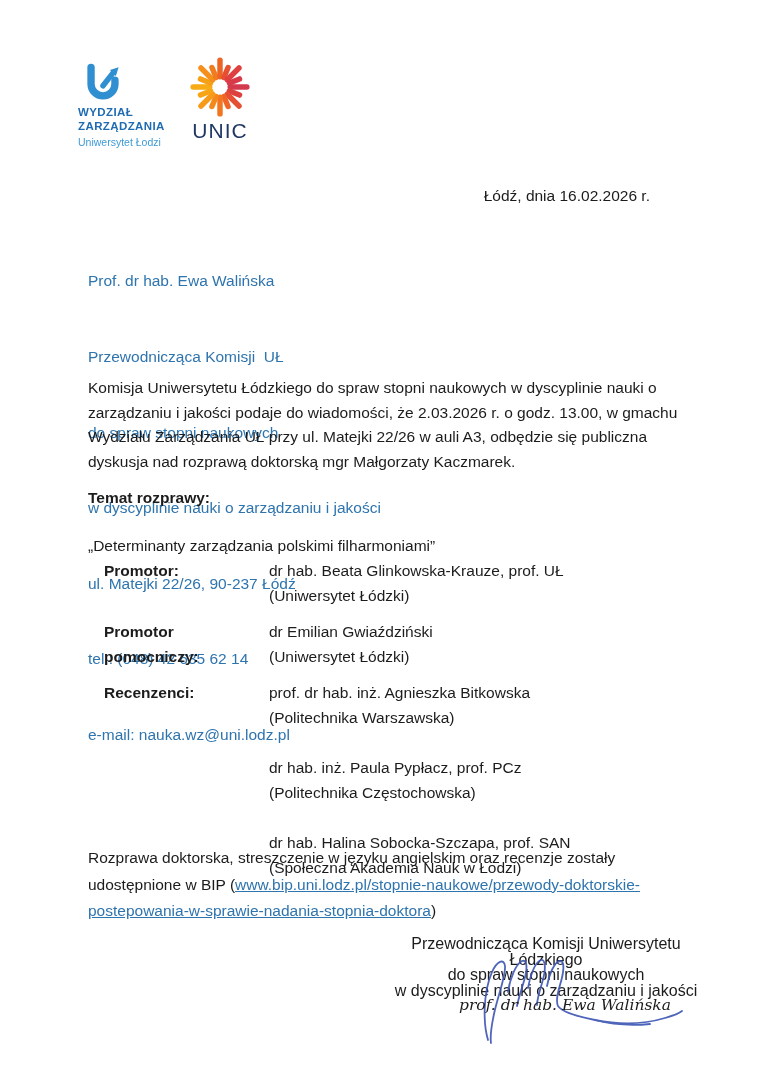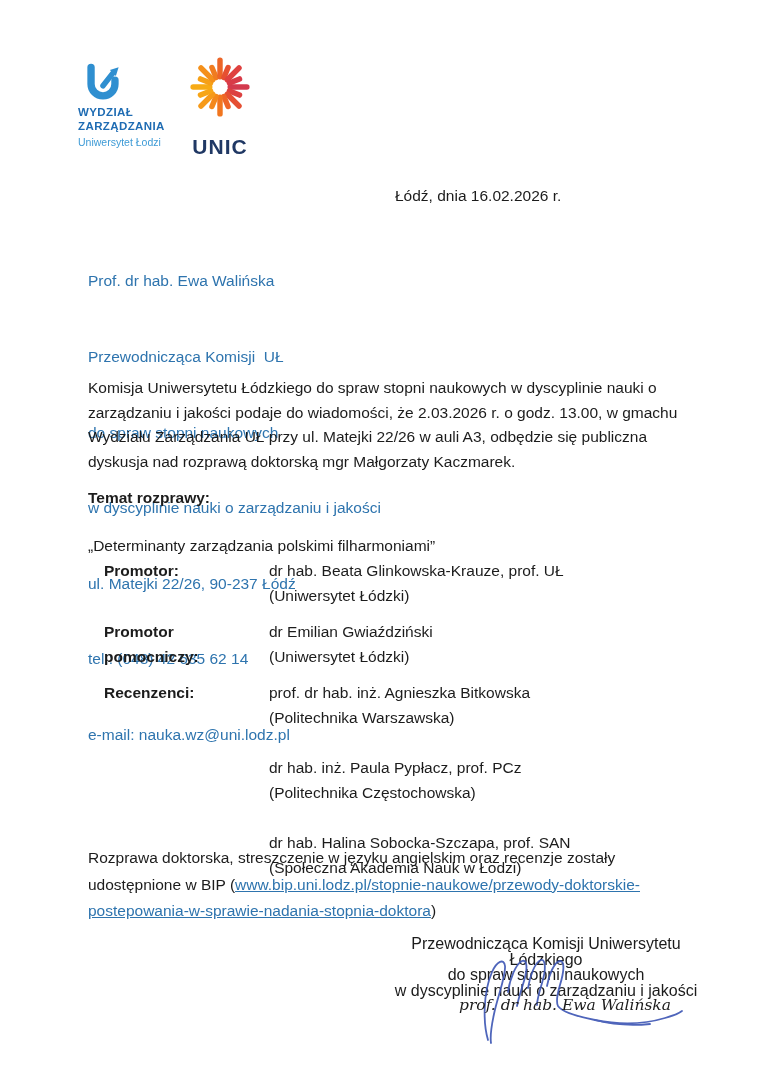--- a/index.html
+++ b/index.html
@@ -17,25 +17,25 @@
   .faculty-logo { left:78px; top:60px; width:120px; }
   .faculty-mark { display:block; width:46px; height:46px; margin-left:2px; }
   .faculty-line1, .faculty-line2 {
     font-weight:bold; font-size:11.5px; letter-spacing:.4px;
     color:#1f6cb3; line-height:13.5px;
   }
   .faculty-line3 { font-size:10.5px; color:#3e9bd6; margin-top:3px; }
   .unic-logo { left:185px; top:55px; width:70px; text-align:center; }
   .unic-mark { display:block; width:64px; height:64px; margin:0 auto; }
   .unic-label {
-    font-weight:bold; font-size:21px; letter-spacing:1px;
-    color:#203864; margin-top:16px;
+    font-weight:normal; font-size:21px; letter-spacing:1px;
+    color:#203864; margin-top:0px;
   }
 
-  .date-line { left:395px; top:187px; width:255px; text-align:left; font-size:15.5px; }
+  .date-line { left:395px; top:187px; width:255px; text-align:right; font-size:15.5px; }
 
   .recipient {
     left:88px; top:218px; width:420px;
     color:#2e74ae; font-size:15.5px; line-height:25.2px;
     white-space:pre-wrap;
   }
 
   .announcement { left:88px; top:376px; width:594px; font-size:15.5px; line-height:24.6px; text-align:left; }
 
   .topic-label { left:88px; top:489px; font-size:15.5px; font-weight:bold; }

